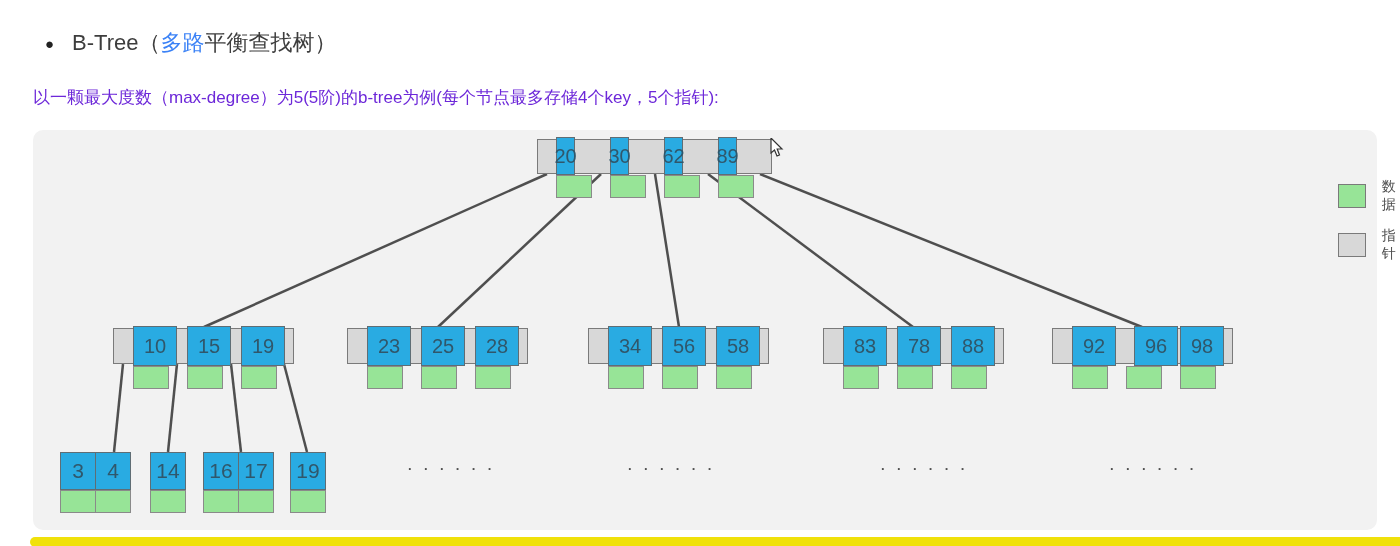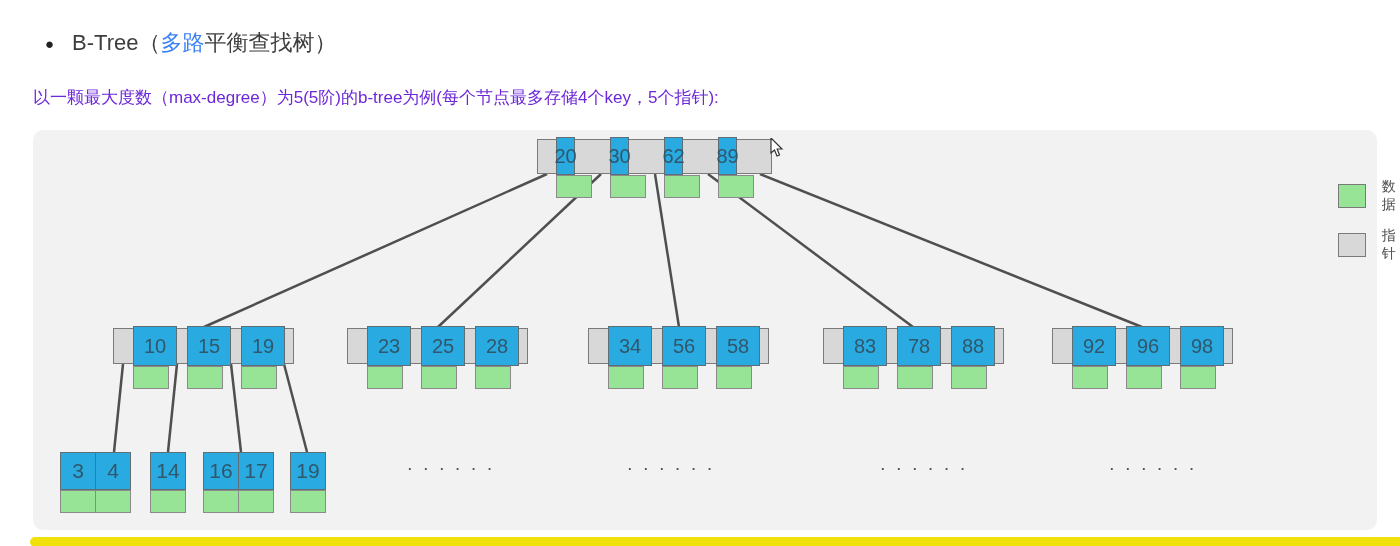--- a/index.html
+++ b/index.html
@@ -156,21 +156,21 @@
   <div class="cell key" style="left:74px">78</div>
   <div class="cell key" style="left:128px">88</div>
   <div class="cell data" style="left:20px"></div>
   <div class="cell data" style="left:74px"></div>
   <div class="cell data" style="left:128px"></div>
 </div>
 
 <div class="inode l2" style="left:1052px">
   <div class="bar"></div>
   <div class="cell key" style="left:20px">92</div>
-  <div class="cell key" style="left:74px">96</div>
+  <div class="cell key" style="left:82px">96</div>
   <div class="cell key" style="left:128px">98</div>
   <div class="cell data" style="left:20px"></div>
   <div class="cell data" style="left:74px"></div>
   <div class="cell data" style="left:128px"></div>
 </div>
 
 <div class="leaf" style="left:60px;width:71px">
   <div class="cell key" style="left:0">3</div>
   <div class="cell key" style="left:35px">4</div>
   <div class="cell data" style="left:0"></div>

